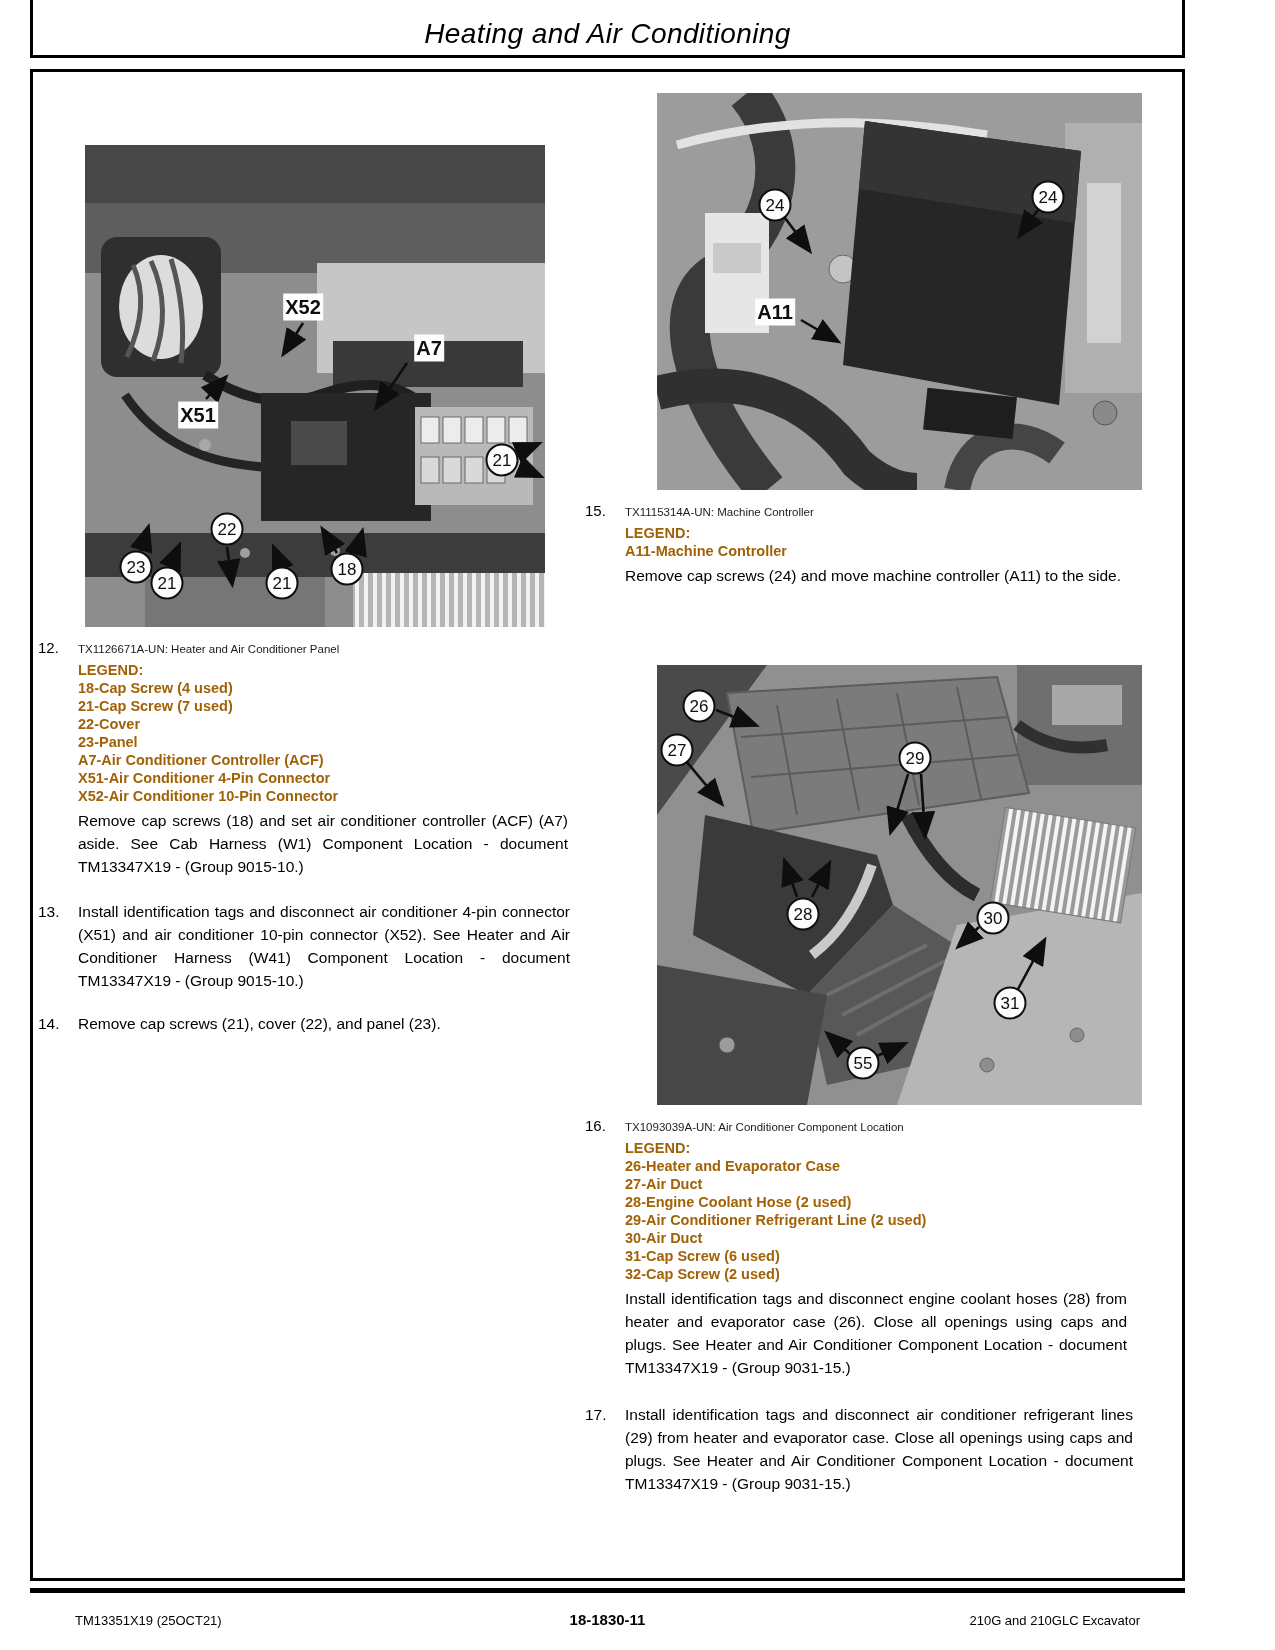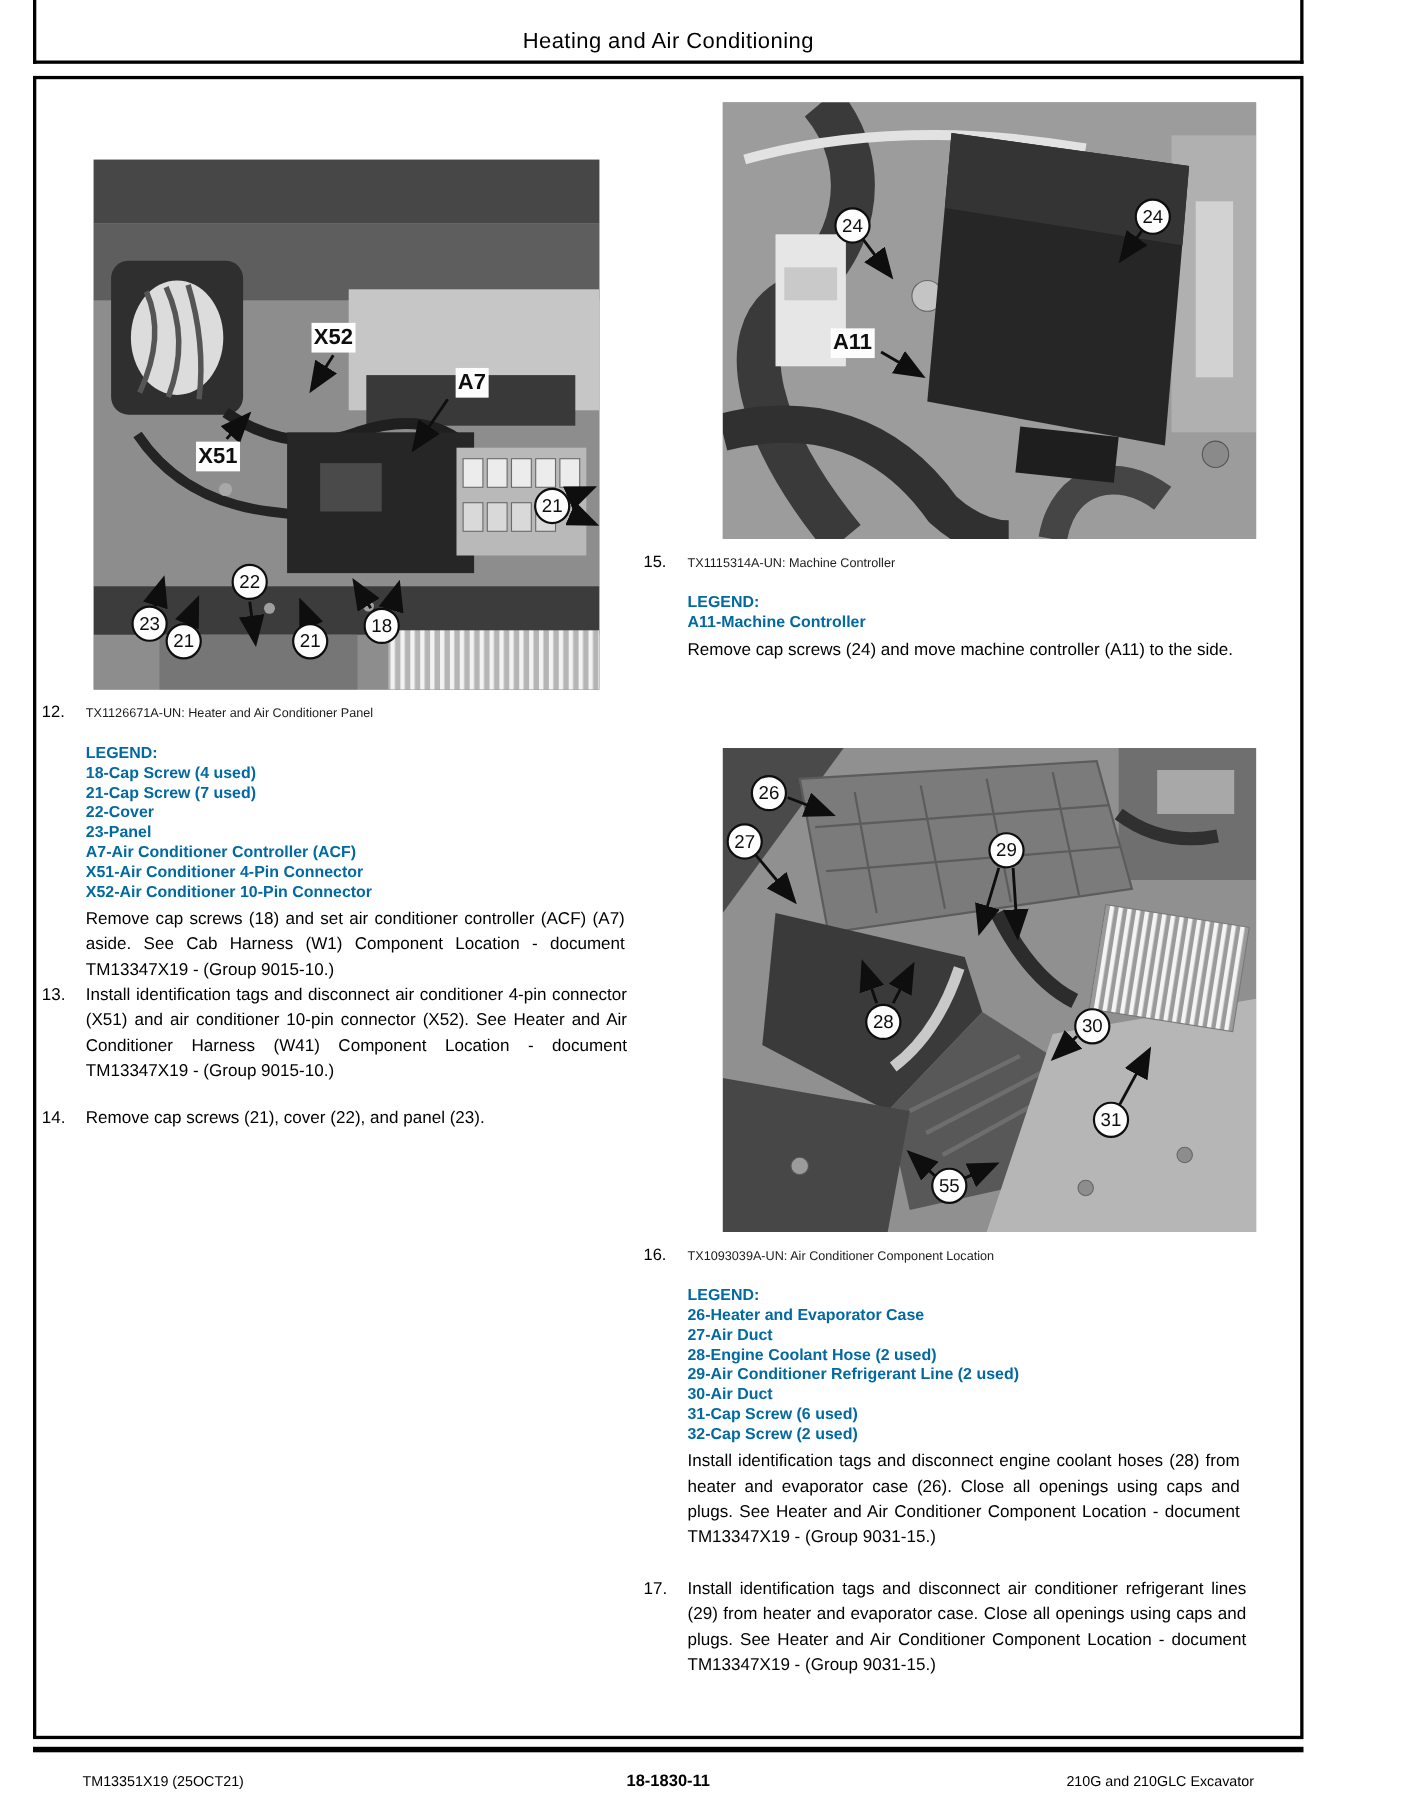--- a/index.html
+++ b/index.html
@@ -7,21 +7,21 @@
     width:1275px; height:1650px; position:relative; background:#ffffff;
     font-family:"Liberation Sans", sans-serif; color:#000;
     -webkit-font-smoothing:antialiased;
   }
   
   .header-box {
     position:absolute; left:30px; top:0; width:1155px; height:58px;
     border:3px solid #000; border-top:none; box-sizing:border-box;
     display:flex; align-items:flex-end; justify-content:center; padding-bottom:5px;
   }
-  .header-title { font-size:20px; letter-spacing:.4px; }
+  .header-title { font-style:italic; font-size:28px; letter-spacing:.4px; }
   .main-box {
     position:absolute; left:30px; top:69px; width:1155px; height:1512px;
     border:3px solid #000; box-sizing:border-box;
   }
   .col-left  { position:absolute; left:5px;  top:0; width:532px; }
   .col-right { position:absolute; left:552px; top:0; width:548px; }
 
   
   .figure { position:relative; background:#8d8d8d; overflow:hidden; }
   .fig-a { margin:73px 0 0 47px; width:460px; height:482px; }
@@ -38,26 +38,26 @@
   .tag {
     position:absolute; transform:translate(-50%,-50%);
     background:#fdfdfd; color:#0e0e0e; font-weight:bold; font-size:20px;
     padding:0 2px; line-height:27px; white-space:nowrap;
   }
 
   
   .caption-row { display:flex; align-items:baseline; margin-top:12px; }
   .caption-row .num { flex:0 0 40px; font-size:15px; }
   .caption-row .cap { font-size:11.5px; color:#1c1c1c; }
-  .legend { margin-left:40px; margin-top:20px; font-weight:bold;
-            font-size:14.5px; line-height:18px; color:#0369a1; }
+  .legend { margin-left:40px; margin-top:5px; font-weight:bold;
+            font-size:14.5px; line-height:18px; color:#a16207; }
   .para { margin-left:40px; margin-top:4px; width:490px;
           font-size:15.5px; line-height:23px; text-align:justify; }
   .col-right .para { width:502px; }
-  .step { display:flex; font-size:15.5px; line-height:23px; }
+  .step { display:flex; margin-top:22px; font-size:15.5px; line-height:23px; }
   .step .num { flex:0 0 40px; }
   .step .body { flex:1; text-align:justify; }
   .s14 { margin-top:20px; }
   .s17 { margin-top:24px; }
 
   
   .footer-rule { position:absolute; left:30px; top:1588px; width:1155px; height:5px; background:#000; }
   .footer { position:absolute; left:30px; top:1611px; width:1155px;
             display:flex; align-items:baseline; font-size:13px; }
   .footer .f-left  { width:345px; padding-left:45px; box-sizing:border-box; }

